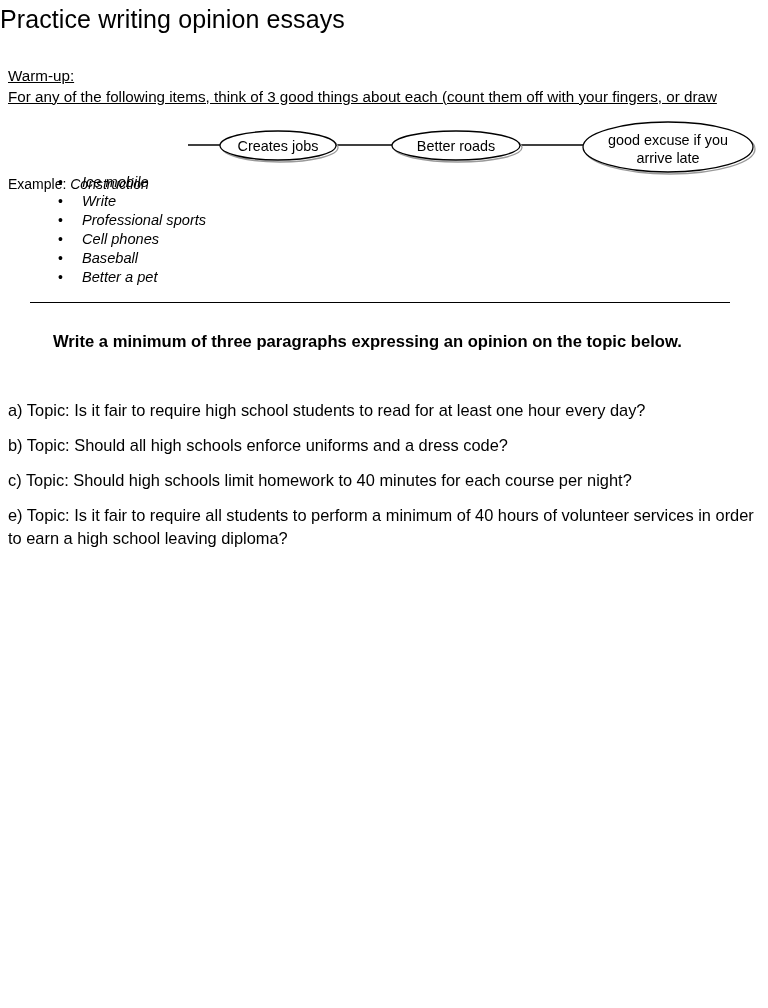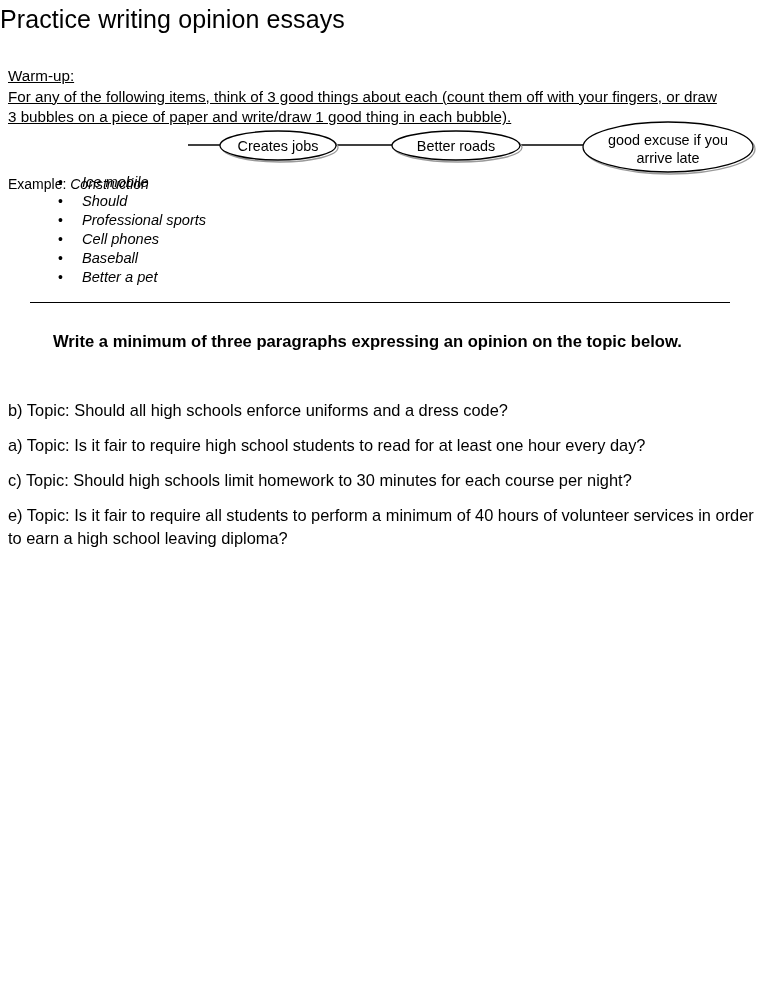--- a/index.html
+++ b/index.html
@@ -129,21 +129,20 @@
   .topic-item { margin-bottom: 12.5px; }
 </style>
 </head>
 <body>
 
 <div class="title">Practice writing opinion essays</div>
 
 <div class="warmup">
   <div class="warmup-line">Warm-up:</div>
   <div class="warmup-line">For any of the following items, think of 3 good things about each (count them off with your fingers, or draw</div>
-  <div class="warmup-line">3 bubbles on a piece of paper and write/draw 1 good thing in each bubble).</div>
 </div>
 
 <div class="example-row">
   <span>Example:</span>
   <span class="example-italic">Construction</span>
 </div>
 
 <div class="diagram">
   <svg width="768" height="70" viewBox="0 0 768 70" xmlns="http://www.w3.org/2000/svg">
 
@@ -166,21 +165,21 @@
   </svg>
 </div>
 
 <div class="bullets">
   <div class="bullet-item">
     <span class="bullet-dot">•</span>
     <span class="bullet-label">Ice mobile</span>
   </div>
   <div class="bullet-item">
     <span class="bullet-dot">•</span>
-    <span class="bullet-label">Should</span>
+    <span class="bullet-label">Write</span>
   </div>
   <div class="bullet-item">
     <span class="bullet-dot">•</span>
     <span class="bullet-label">Professional sports</span>
   </div>
   <div class="bullet-item">
     <span class="bullet-dot">•</span>
     <span class="bullet-label">Cell phones</span>
   </div>
   <div class="bullet-item">
@@ -193,17 +192,17 @@
   </div>
 </div>
 
 <div class="divider"></div>
 
 <div class="instructions">
   <div class="instructions-line">Write a minimum of three paragraphs expressing an opinion on the topic below.</div>
 </div>
 
 <div class="topics">
+  <div class="topic-item">a) Topic: Is it fair to require high school students to read for at least one hour every day?</div>
   <div class="topic-item">b) Topic: Should all high schools enforce uniforms and a dress code?</div>
-  <div class="topic-item">a) Topic: Is it fair to require high school students to read for at least one hour every day?</div>
-  <div class="topic-item">c) Topic: Should high schools limit homework to 30 minutes for each course per night?</div>
+  <div class="topic-item">c) Topic: Should high schools limit homework to 40 minutes for each course per night?</div>
   <div class="topic-item">e) Topic: Is it fair to require all students to perform a minimum of 40 hours of volunteer services in order to earn a high school leaving diploma?</div>
 </div>
 
 </body></html>

